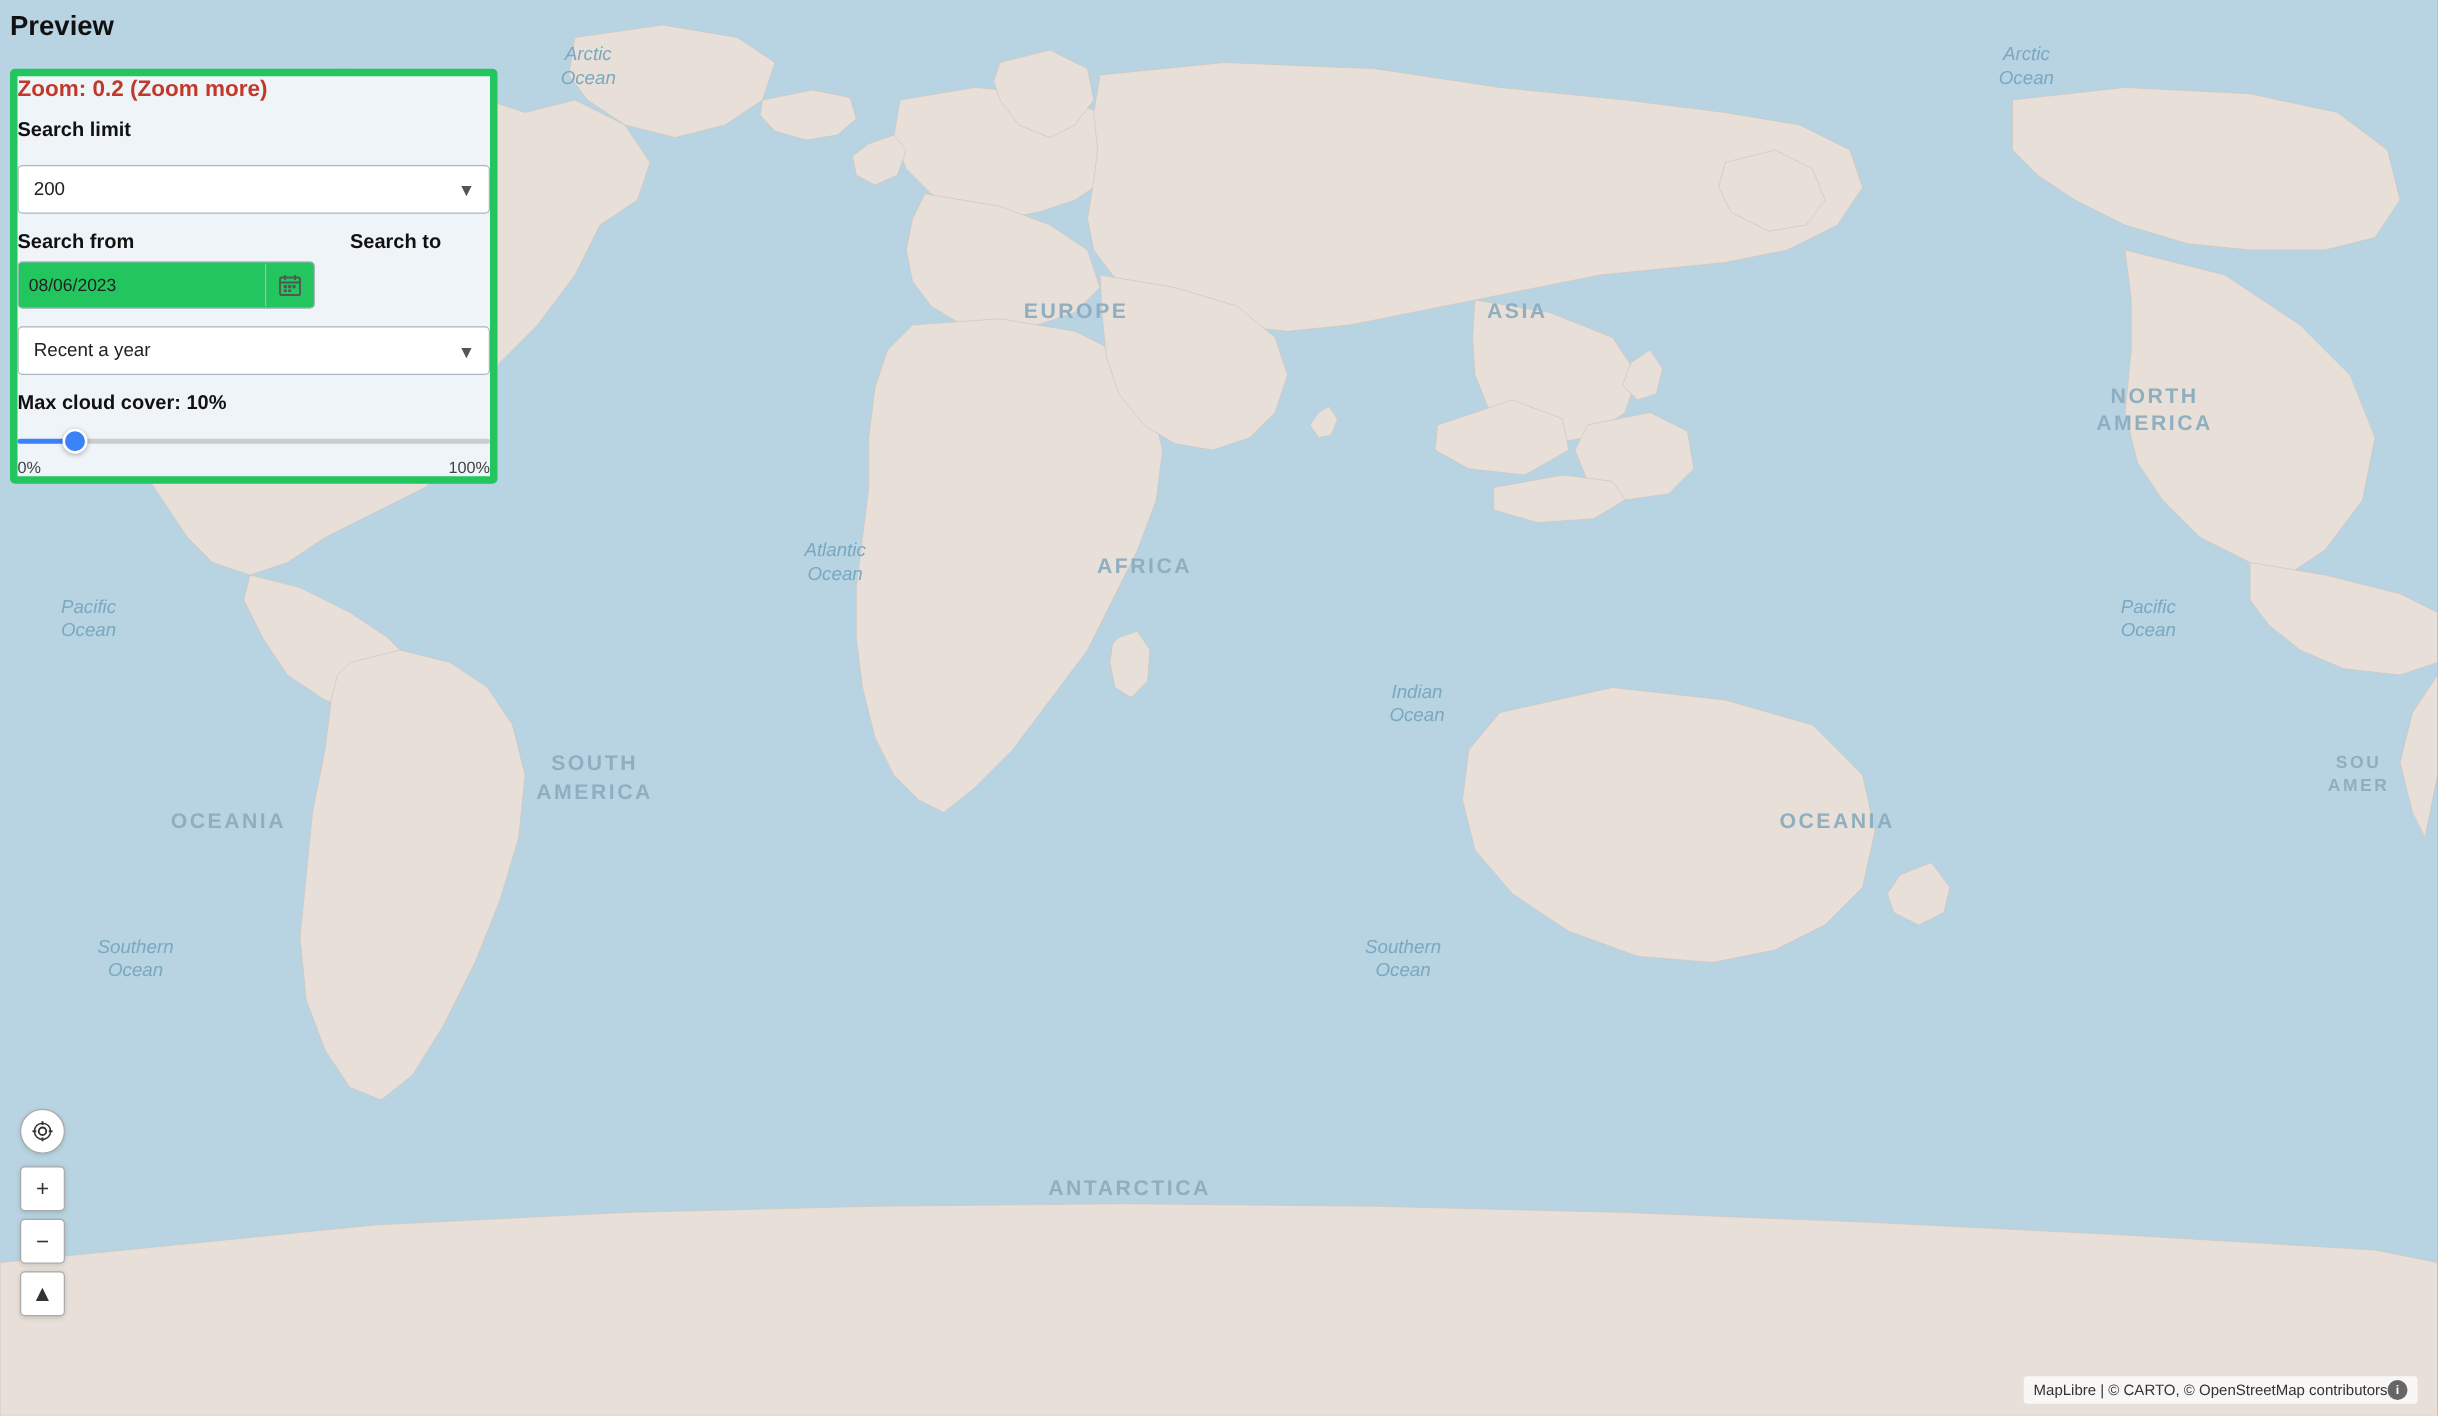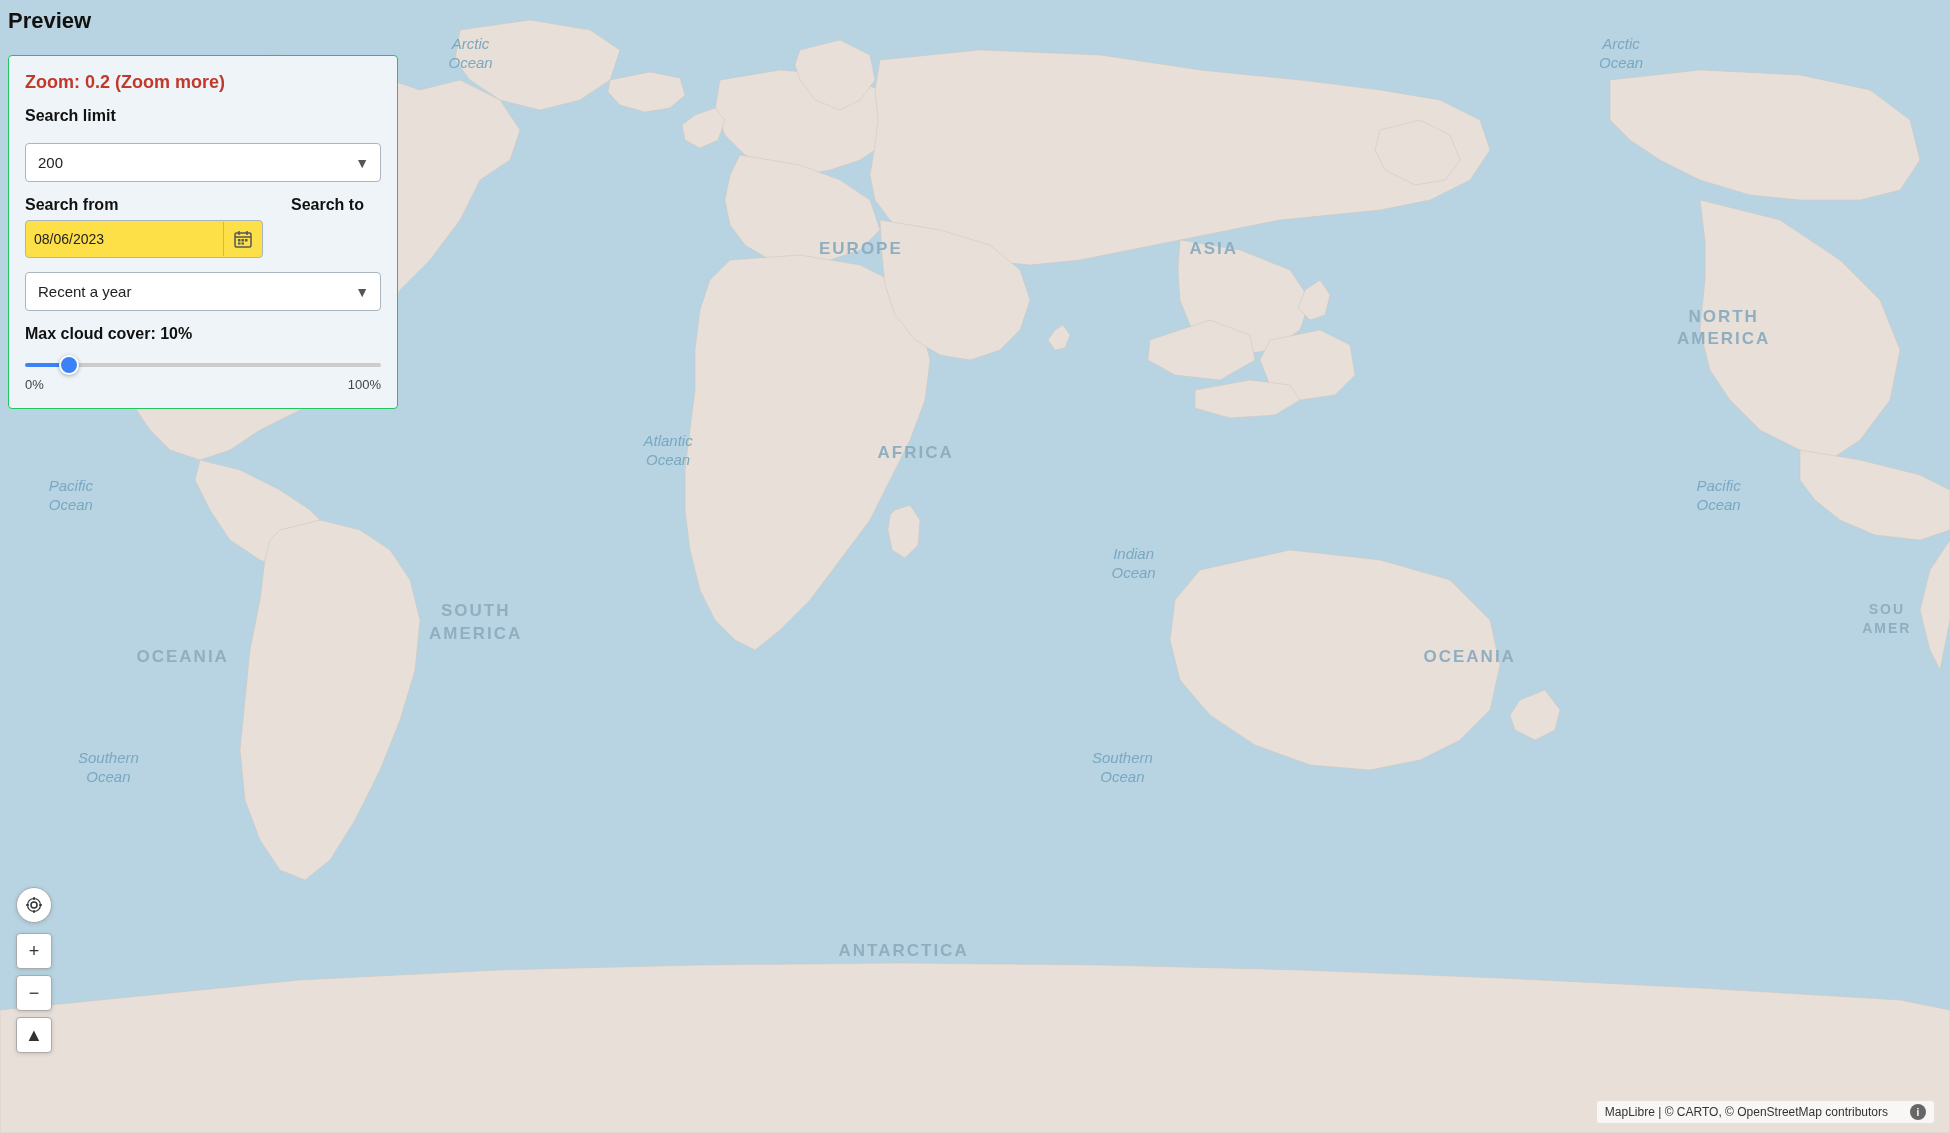--- a/index.html
+++ b/index.html
@@ -43,23 +43,23 @@
       height: 100%;
     }
 
     
     #control-panel {
       position: absolute;
       top: 55px;
       left: 8px;
       width: 390px;
       background: #eef4f8;
-      border: 1px solid #22c55e;
+      border: 6px solid #22c55e;
       border-radius: 4px;
-      padding: 16px;
+      padding: 0;
       z-index: 200;
     }
 
     .zoom-label {
       color: #c0392b;
       font-size: 18px;
       font-weight: 700;
       margin-bottom: 14px;
     }
 
@@ -114,21 +114,21 @@
       font-weight: 700;
       color: #111;
       margin-bottom: 6px;
     }
 
     .date-input-wrapper {
       display: flex;
       align-items: center;
       border: 1px solid #aab5bf;
       border-radius: 4px;
-      background: #fde047;
+      background: #22c55e;
       overflow: hidden;
     }
 
     .date-input-wrapper input[type="text"] {
       flex: 1;
       border: none;
       outline: none;
       padding: 10px 8px;
       font-size: 14px;
       color: #222;
@@ -241,21 +241,21 @@
       bottom: 10px;
       right: 16px;
       font-size: 12px;
       color: #333;
       background: rgba(255,255,255,0.75);
       padding: 3px 8px;
       border-radius: 3px;
       z-index: 200;
       display: flex;
       align-items: center;
-      gap: 22px;
+      gap: 0;
     }
 
     .info-icon {
       width: 16px;
       height: 16px;
       border-radius: 50%;
       background: #666;
       color: #fff;
       font-size: 10px;
       display: flex;

